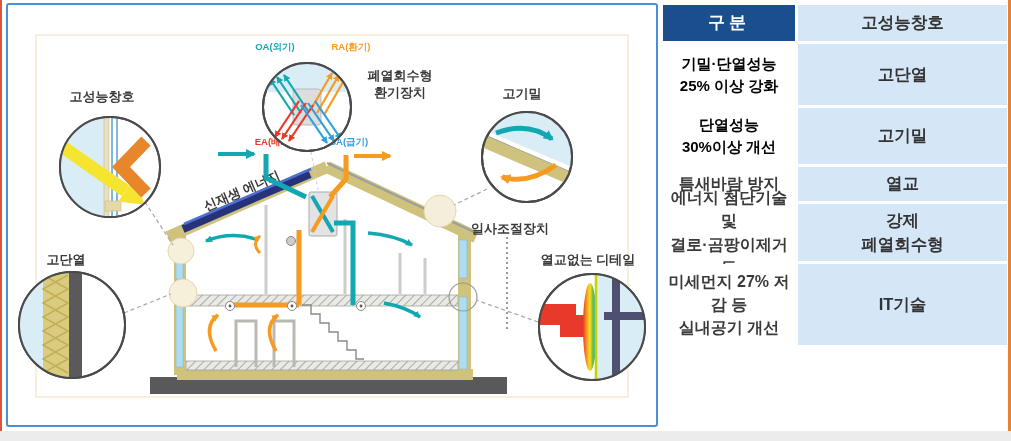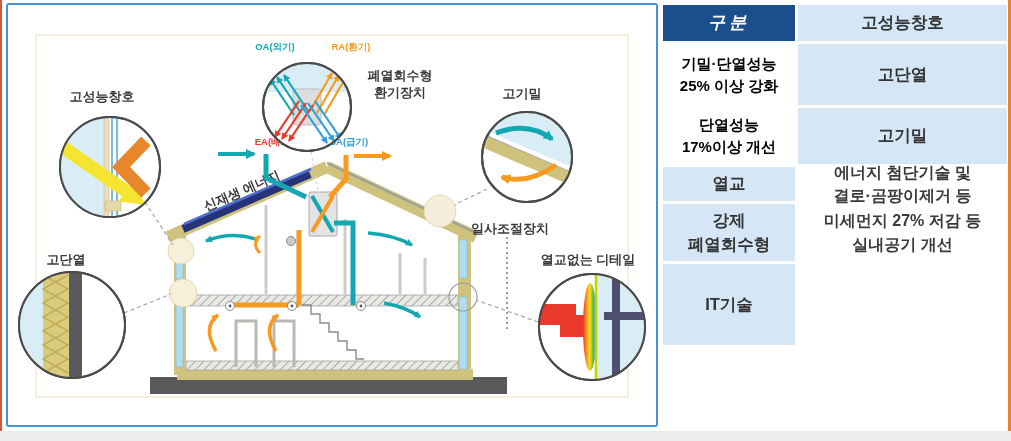--- a/index.html
+++ b/index.html
@@ -22,21 +22,21 @@
   .tbl{
     position:absolute;left:663px;top:5px;width:344px;
     display:grid;grid-template-columns:132px 209px;
     grid-template-rows:36px 61px 56px 34px 57px 81px 83px;
     gap:3px;background:#ffffff;
   }
   .cell{
     display:flex;align-items:center;justify-content:center;
     text-align:center;white-space:pre-line;line-height:1.45;
   }
-  .hcell{background:#1b4e8c;color:#ffffff;font-weight:700;font-size:17px;letter-spacing:4px;font-style:italic;}
+  .hcell{background:#1b4e8c;color:#ffffff;font-weight:700;font-size:17px;letter-spacing:4px;}
   .lcell{background:#d5e7f7;color:#333333;font-weight:600;font-size:16.5px;}
   .ccell{background:#ffffff;color:#3a3a3a;font-weight:600;font-size:16px;}
   .ccell.accent{color:#000000;font-weight:700;font-size:15px;}
 
   svg text{font-family:"Liberation Sans", sans-serif;}
   .lbl{font-weight:700;fill:#3a3a3a;font-size:13px;}
   .flow{font-weight:700;font-size:9.5px;}
 </style>
 </head>
 <body>
@@ -288,23 +288,24 @@
 
 <div class="tbl">
   <div class="cell hcell">구분</div>
 
   <div class="cell lcell">고성능창호</div>
   <div class="cell ccell accent">기밀·단열성능
 25% 이상 강화</div>
 
   <div class="cell lcell">고단열</div>
   <div class="cell ccell accent">단열성능
-17%이상 개선</div>
+30%이상 개선</div>
 
   <div class="cell lcell">고기밀</div>
+  <div class="cell ccell">틈새바람 방지</div>
 
   <div class="cell lcell">열교</div>
   <div class="cell ccell">에너지 첨단기술 및
 결로·곰팡이제거 등</div>
 
   <div class="cell lcell">강제
 폐열회수형</div>
   <div class="cell ccell">미세먼지 27% 저감 등
 실내공기 개선</div>
 

